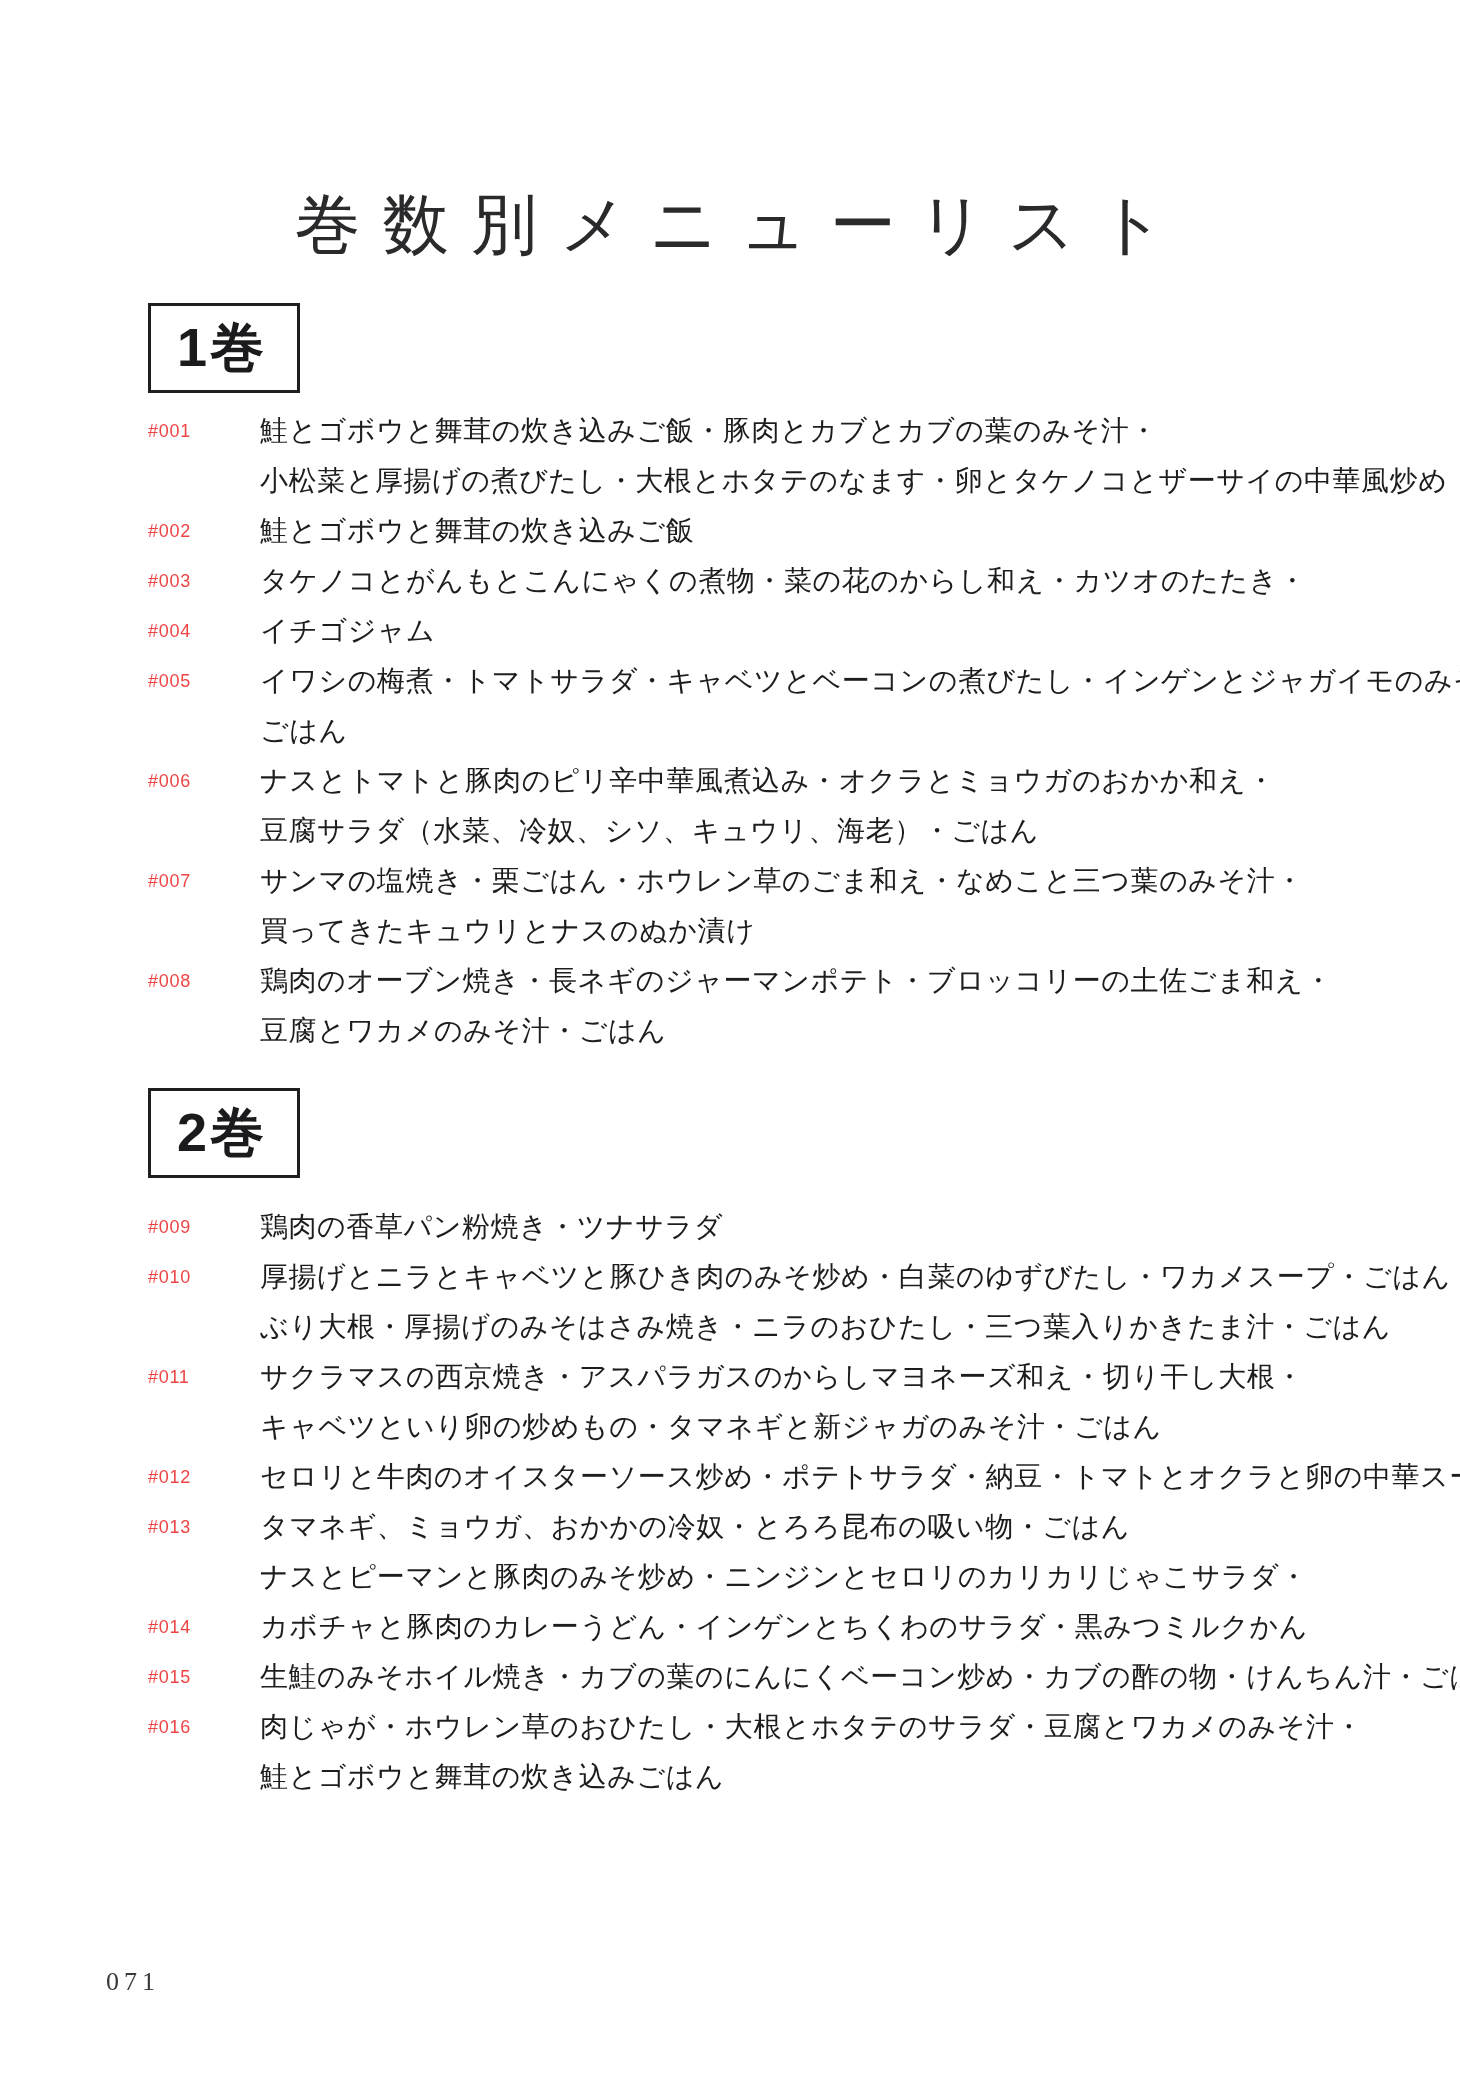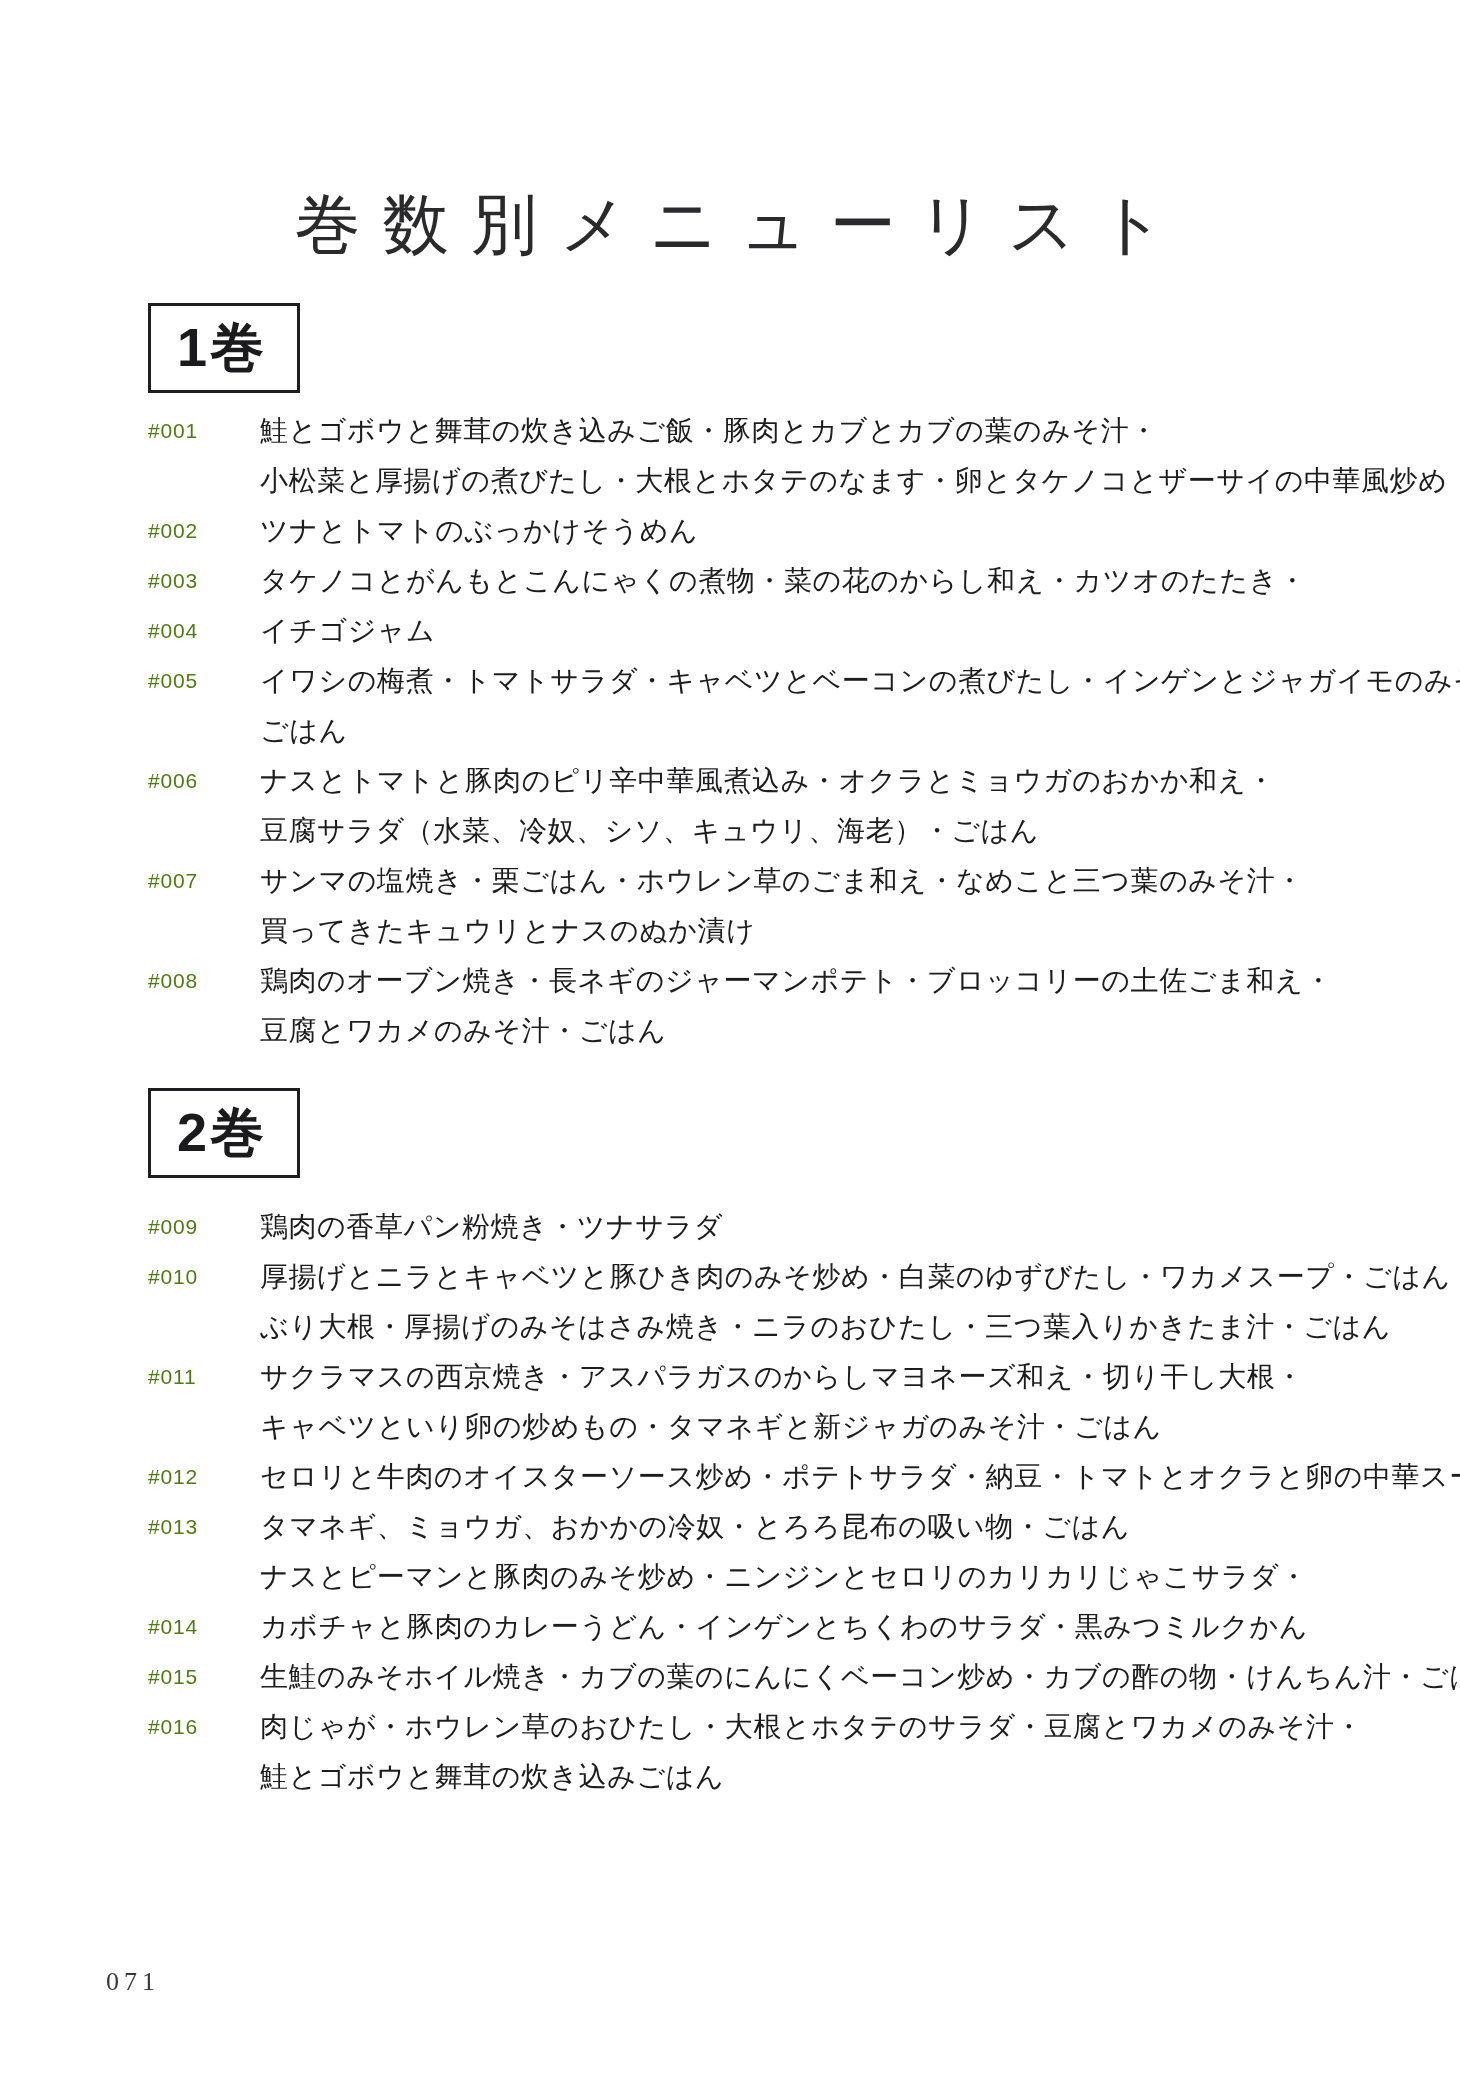--- a/index.html
+++ b/index.html
@@ -43,24 +43,24 @@
     font-weight: 600;
     letter-spacing: 3px;
     color: #1b1b1d;
     white-space: nowrap;
   }
   .volume:nth-child(1) .entries { margin-top: 13px; }
   .volume:nth-child(2) .entries { margin-top: 24px; }
   .entry { display: flex; align-items: flex-start; }
   .entry-num {
     flex: 0 0 112px;
-    font-size: 21px;
+    font-size: 18px;
     line-height: 50px;
     letter-spacing: 0.04em;
-    color: #4d7c0f;
+    color: #ef4444;
     white-space: nowrap;
   }
   .entry-lines { flex: 1 1 auto; min-width: 0; }
   .menu-line {
     font-size: 28px;
     line-height: 50px;
     font-weight: 500;
     letter-spacing: 0.02em;
     white-space: nowrap;
     color: #1d1d1f;
@@ -92,21 +92,21 @@
     <div class="entry-num">#001</div>
     <div class="entry-lines">
               <div class="menu-line">鮭とゴボウと舞茸の炊き込みご飯・豚肉とカブとカブの葉のみそ汁・</div>
               <div class="menu-line">小松菜と厚揚げの煮びたし・大根とホタテのなます・卵とタケノコとザーサイの中華風炒め</div>
             </div>
   </div>
 
   <div class="entry">
     <div class="entry-num">#002</div>
     <div class="entry-lines">
-              <div class="menu-line">ツナとトマトのぶっかけそうめん</div>
+              <div class="menu-line">鮭とゴボウと舞茸の炊き込みご飯</div>
             </div>
   </div>
 
   <div class="entry">
     <div class="entry-num">#003</div>
     <div class="entry-lines">
               <div class="menu-line">タケノコとがんもとこんにゃくの煮物・菜の花のからし和え・カツオのたたき・</div>
             </div>
   </div>
 

